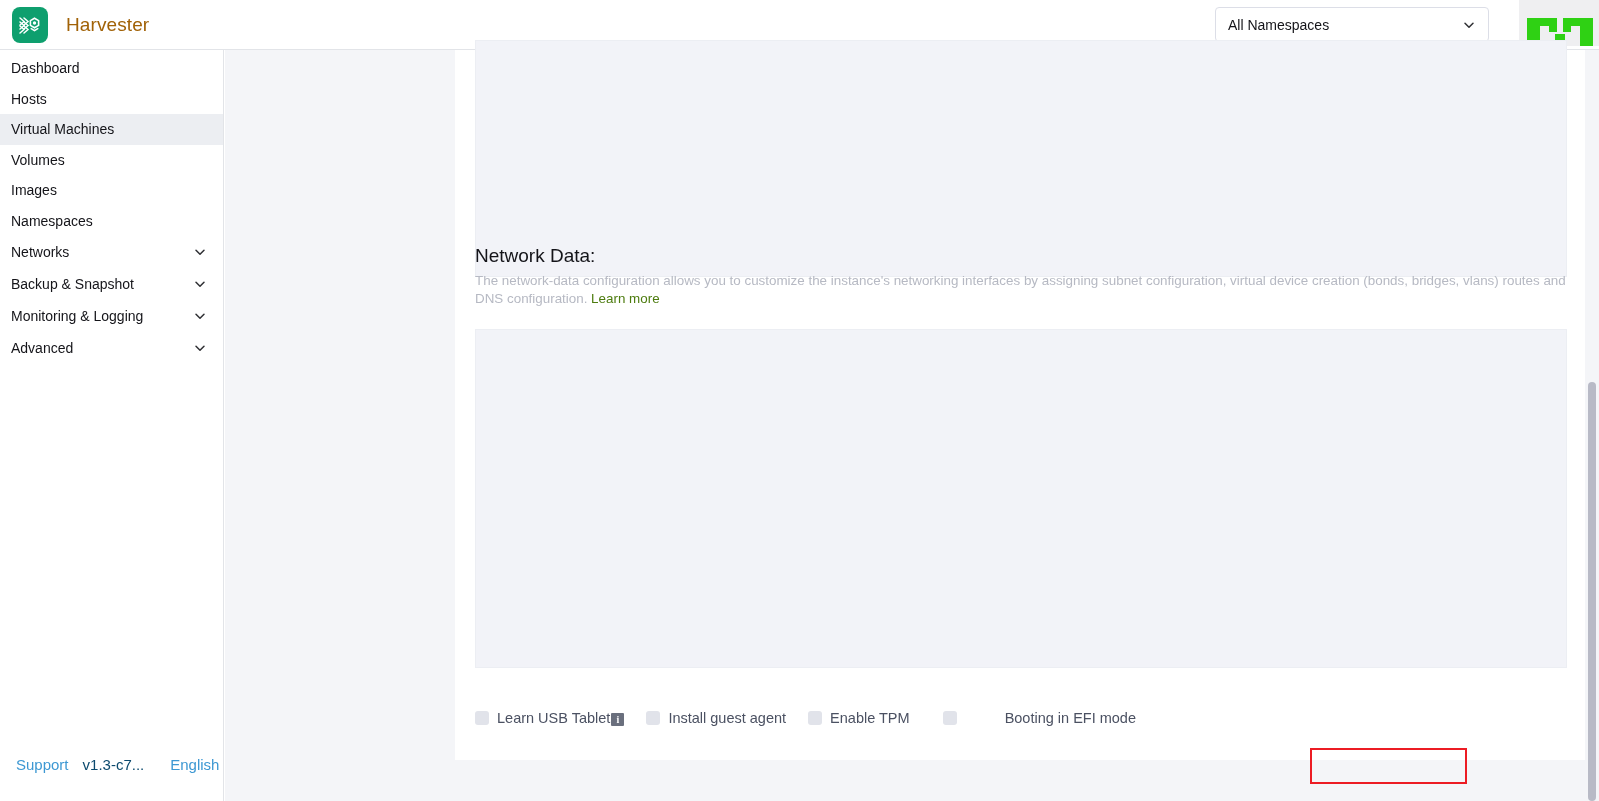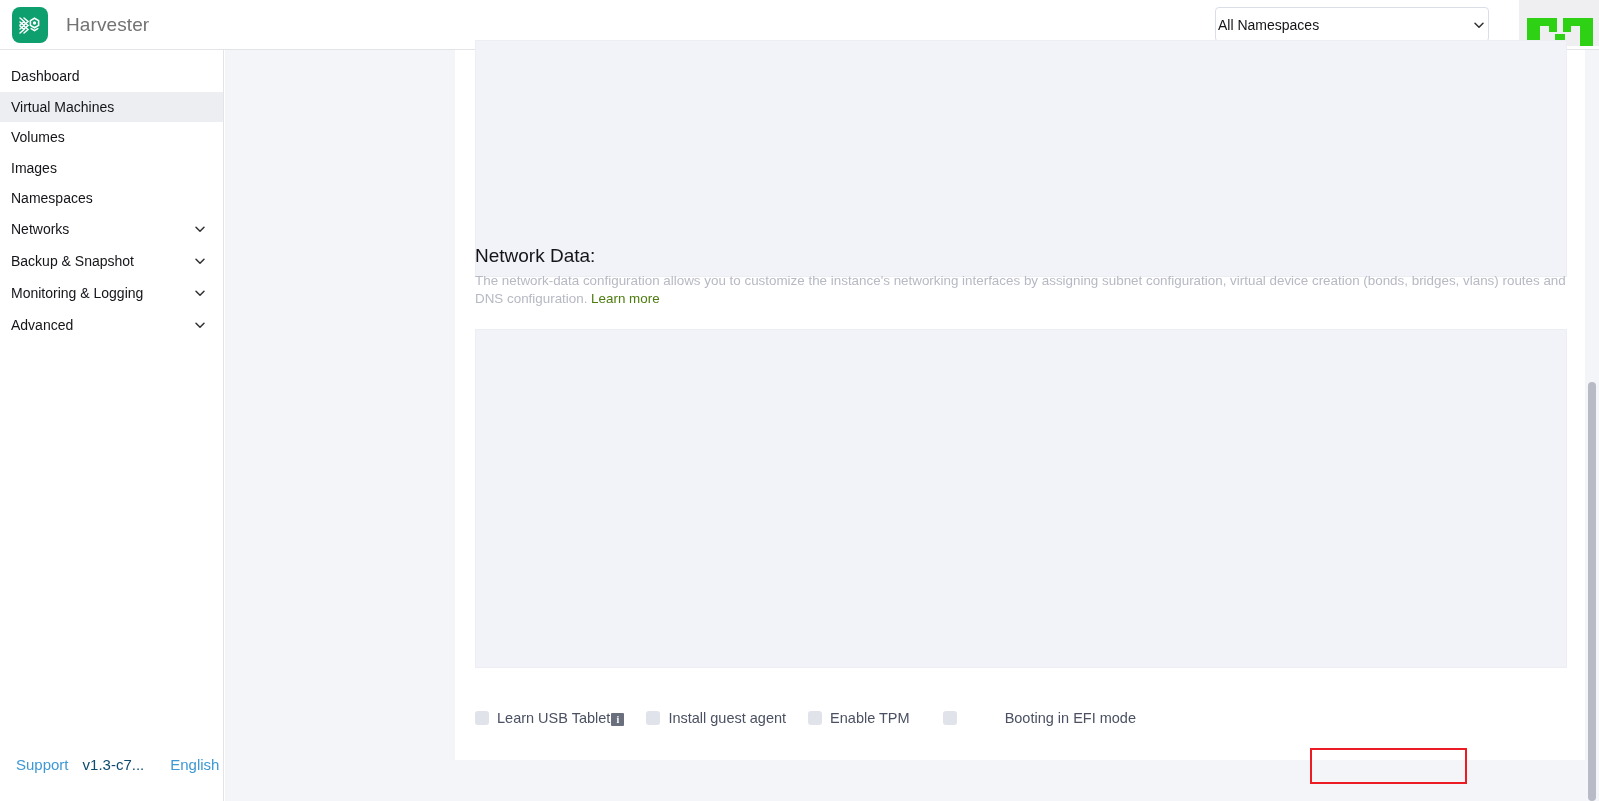--- a/index.html
+++ b/index.html
@@ -16,27 +16,27 @@
     position: absolute; left: 0; top: 0; width: 1599px; height: 50px;
     background: #ffffff; border-bottom: 1px solid #e2e4e8;
     display: flex; align-items: center;
   }
   #brand { display: flex; align-items: center; margin-left: 12px; }
   .logo-mark {
     width: 36px; height: 36px; border-radius: 8px; background: #0e9f6e;
     display: flex; align-items: center; justify-content: center;
   }
   .brand-name {
-    margin-left: 18px; font-size: 19px; color: #737373; font-weight: 400;
+    margin-left: 18px; font-size: 19px; color: #a16207; font-weight: 400;
     letter-spacing: .1px;
   }
   #ns-select {
     position: absolute; left: 1215px; top: 7px; width: 274px; height: 35px;
     border: 1px solid #dcdee7; border-radius: 4px; background: #fff;
-    display: flex; align-items: center; padding: 0 2px;
+    display: flex; align-items: center; padding: 0 12px;
     font-size: 14px; color: #141419; cursor: pointer;
   }
   #ns-select .ns-label { flex: 1; }
   .chev { width: 14px; height: 14px; display: inline-block; }
   .chev svg { display: block; }
   #rancher-logo {
     position: absolute; left: 1519px; top: 0px; width: 80px; height: 46px;
     background: #efeff1; overflow: hidden;
   }
 
@@ -171,22 +171,25 @@
           <rect x="44" y="18" width="8" height="14"></rect>
           <rect x="61" y="18" width="13" height="28"></rect>
           <rect x="36" y="34" width="10" height="12"></rect>
         </g>
       </svg>
     </div>
   </div>
 
   <div id="sidebar">
 
-    <div class="nav-item" style="margin-top:11px;">
+    <div class="nav-item" style="margin-top:3px;">
       <span class="nav-label">Dashboard</span>
+    </div>
+    <div class="nav-item">
+      <span class="nav-label">Hosts</span>
     </div>
     <div class="nav-item active">
       <span class="nav-label">Virtual Machines</span>
     </div>
     <div class="nav-item">
       <span class="nav-label">Volumes</span>
     </div>
     <div class="nav-item">
       <span class="nav-label">Images</span>
     </div>

